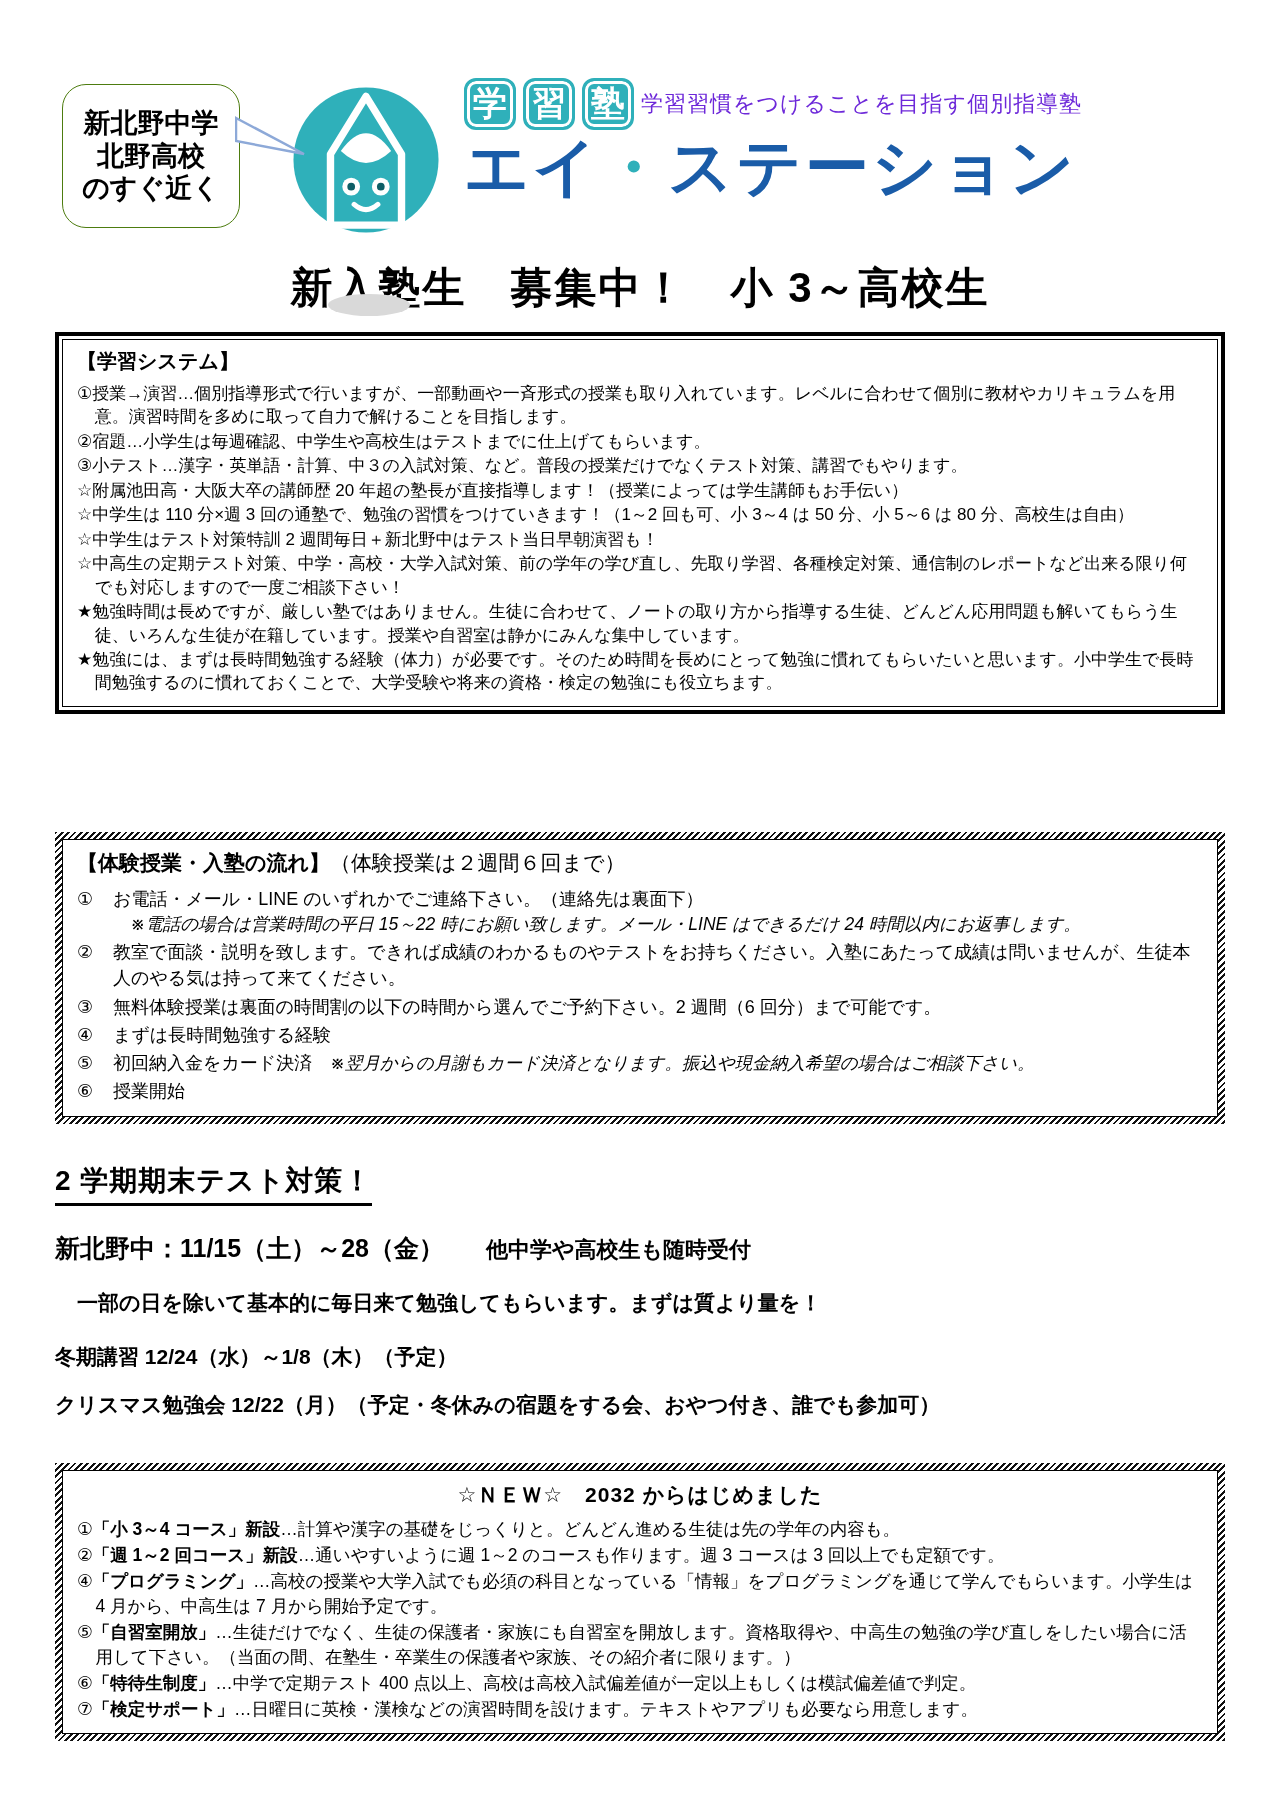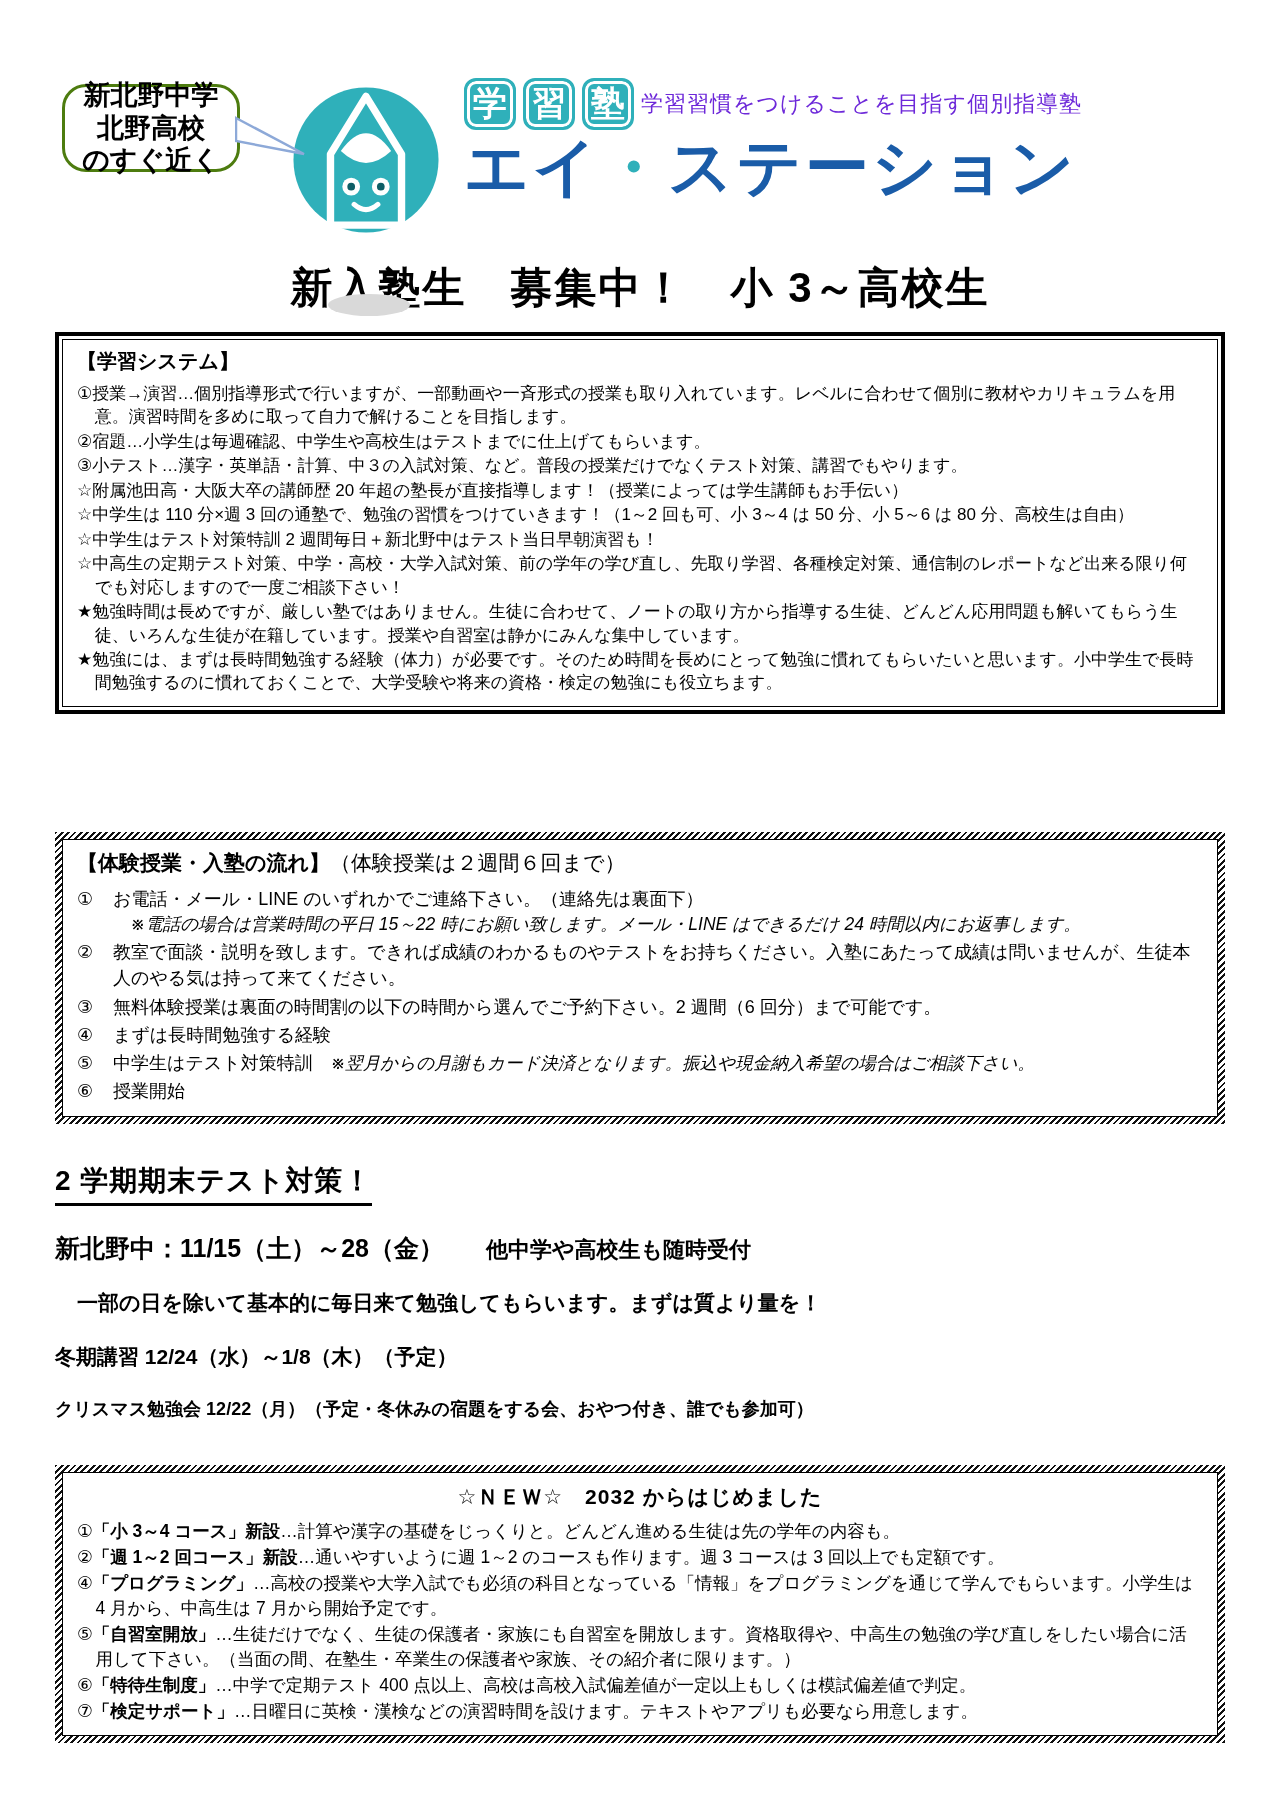--- a/index.html
+++ b/index.html
@@ -7,22 +7,22 @@
   body {
     width:1280px; height:1811px;
     font-family:"Liberation Sans","DejaVu Sans",sans-serif;
     color:#000;
   }
   .page { position:relative; width:1280px; height:1811px; overflow:hidden; }
 
   
   .header { position:relative; height:252px; }
   .bubble {
-    position:absolute; left:62px; top:84px; width:178px; height:88px;
-    border:3px solid #4d7c0f; border-radius:24px;
+    position:absolute; left:62px; top:84px; width:178px; height:144px;
+    border:1px solid #4d7c0f; border-radius:24px;
     display:flex; flex-direction:column; justify-content:center; align-items:center;
     font-size:27px; font-weight:bold; line-height:1.2; text-align:center; background:#fff;
   }
   .bubble-tail { position:absolute; left:235px; top:114px; z-index:2; }
   .logo-wrap { position:absolute; left:292px; top:86px; width:148px; height:148px; }
   .logo-shadow { position:absolute; left:328px; top:294px; width:82px; height:22px;
     background:#d9d9d9; border-radius:50%; }
   .brand { position:absolute; left:464px; top:78px; }
   .brand-top { display:flex; align-items:center; }
   .badge {
@@ -60,21 +60,21 @@
   .inline-note { font-style:italic; font-size:17.5px; }
 
   
   .test-section { margin-top:38px; }
   .test-section .sec-head { display:inline-block; font-size:28px; font-weight:bold;
     border-bottom:3.5px solid #000; padding-bottom:3px; letter-spacing:1px; }
   .test-line1 { margin-top:26px; font-size:25px; font-weight:bold; }
   .test-line1 .sub { font-size:22px; margin-left:42px; }
   .test-line2 { margin-top:24px; margin-left:22px; font-size:21px; font-weight:bold; }
   .test-line3 { margin-top:26px; font-size:21px; font-weight:bold; }
-  .test-line4 { margin-top:26px; font-size:18px; font-weight:bold; }
+  .test-line4 { margin-top:20px; font-size:21px; font-weight:bold; }
 
   
   .new-box { margin-top:44px; }
   .new-box h2 { text-align:center; font-weight:bold; font-size:21px; margin:2px 0 8px; letter-spacing:1px; }
   .new-box p { margin:1px 0; font-size:17.5px; line-height:1.43; padding-left:1.05em; text-indent:-1.05em; }
   .new-box p .b { font-weight:bold; }
 </style>
 </head>
 <body>
 
@@ -155,21 +155,21 @@
         <div class="flow-item">
           <span class="num">③</span>
           <div class="body">無料体験授業は裏面の時間割の以下の時間から選んでご予約下さい。2 週間（6 回分）まで可能です。</div>
         </div>
         <div class="flow-item">
           <span class="num">④</span>
           <div class="body">まずは長時間勉強する経験</div>
         </div>
         <div class="flow-item">
           <span class="num">⑤</span>
-          <div class="body"><span>中学生はテスト対策特訓　</span><span class="inline-note">※翌月からの月謝もカード決済となります。振込や現金納入希望の場合はご相談下さい。</span></div>
+          <div class="body"><span>初回納入金をカード決済　</span><span class="inline-note">※翌月からの月謝もカード決済となります。振込や現金納入希望の場合はご相談下さい。</span></div>
         </div>
         <div class="flow-item">
           <span class="num">⑥</span>
           <div class="body">授業開始</div>
         </div>
       </div>
     </section>
 
     <section class="test-section">
       <div><span class="sec-head">2 学期期末テスト対策！</span></div>

